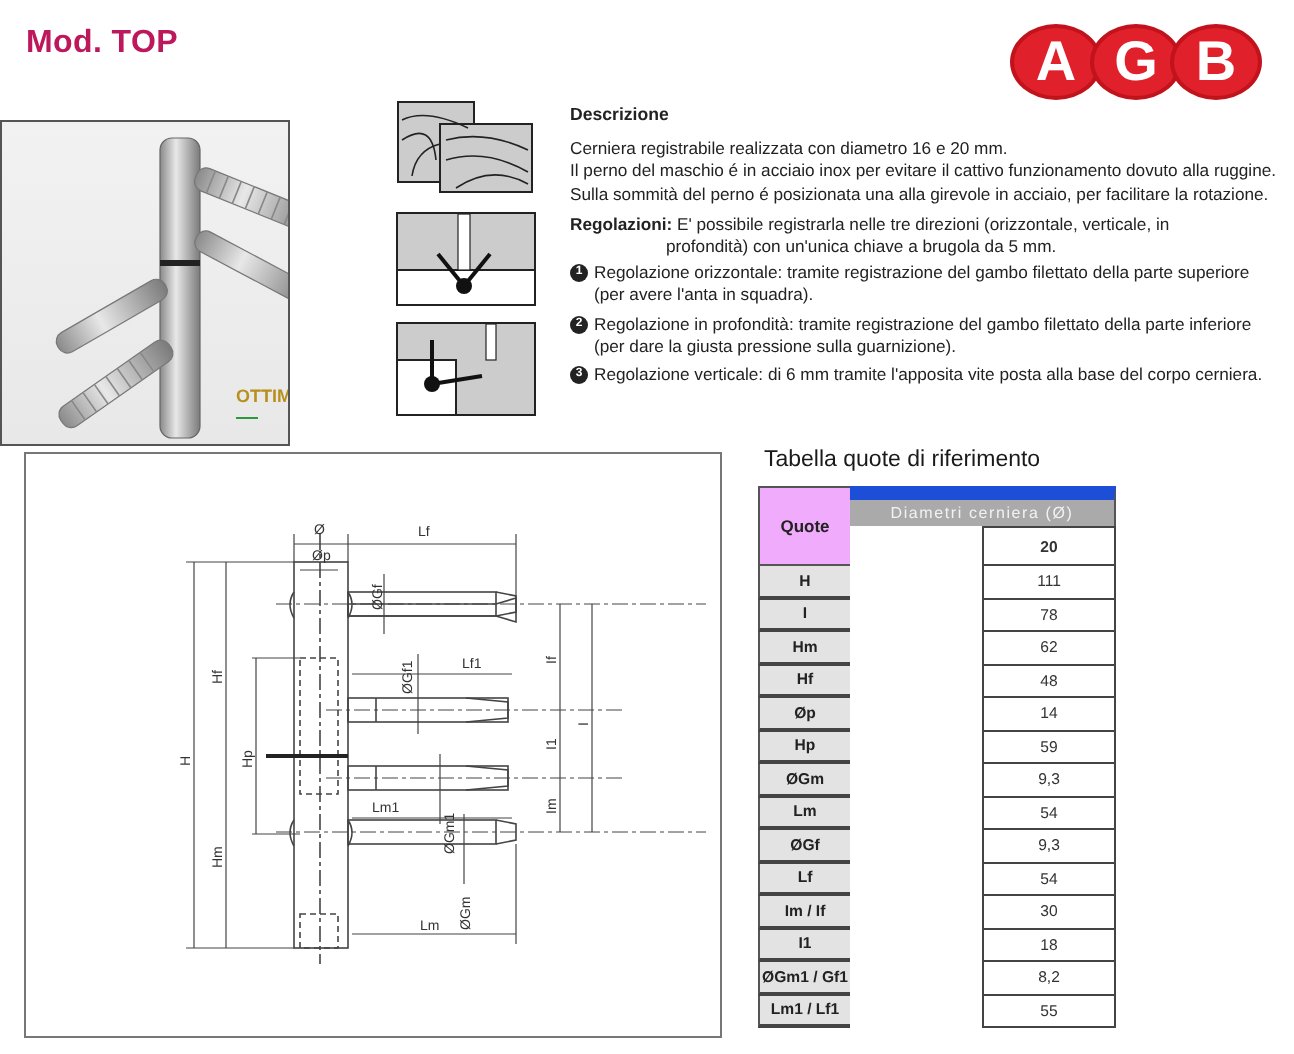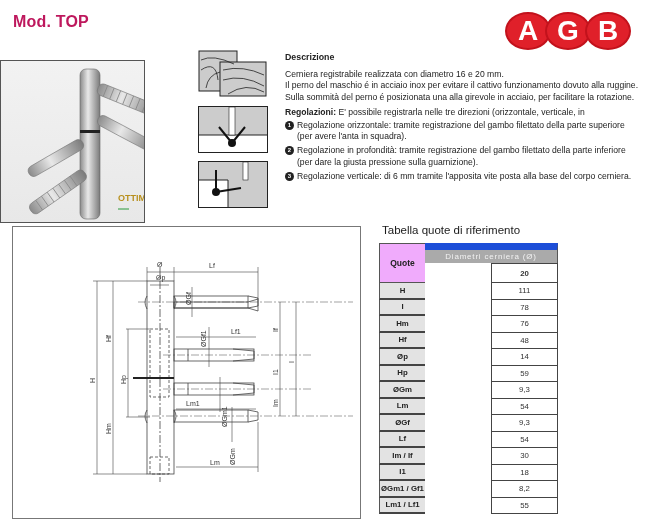--- a/index.html
+++ b/index.html
@@ -141,20 +141,21 @@
 
 <div class="desc">
   <h3>Descrizione</h3>
   <p>
     <span>Cerniera registrabile realizzata con diametro 16 e 20 mm.</span><br>
     <span>Il perno del maschio é in acciaio inox per evitare il cattivo funzionamento dovuto alla ruggine. Sulla sommità del perno é posizionata una alla girevole in acciaio, per facilitare la rotazione.</span>
   </p>
   <p style="margin-bottom:2px;">
     <span class="reg-label">Regolazioni:</span>
     <span>E' possibile registrarla nelle tre direzioni (orizzontale, verticale, in</span><br>
+    <span class="reg-indent" style="display:inline-block;">profondità) con un'unica chiave a brugola da 5 mm.</span>
   </p>
   <div class="num">
     <span class="bul">1</span>
     <span>Regolazione orizzontale: tramite registrazione del gambo filettato della parte superiore (per avere l'anta in squadra).</span>
   </div>
   <div class="num">
     <span class="bul">2</span>
     <span>Regolazione in profondità: tramite registrazione del gambo filettato della parte inferiore (per dare la giusta pressione sulla guarnizione).</span>
   </div>
   <div class="num">
@@ -262,21 +263,21 @@
         <div class="val">111</div>
       </div>
     <div class="row">
         <div class="lbl">I</div>
         <div class="gap"></div>
         <div class="val">78</div>
       </div>
     <div class="row">
         <div class="lbl">Hm</div>
         <div class="gap"></div>
-        <div class="val">76</div>
+        <div class="val">62</div>
       </div>
     <div class="row">
         <div class="lbl">Hf</div>
         <div class="gap"></div>
         <div class="val">48</div>
       </div>
     <div class="row">
         <div class="lbl">Øp</div>
         <div class="gap"></div>
         <div class="val">14</div>

